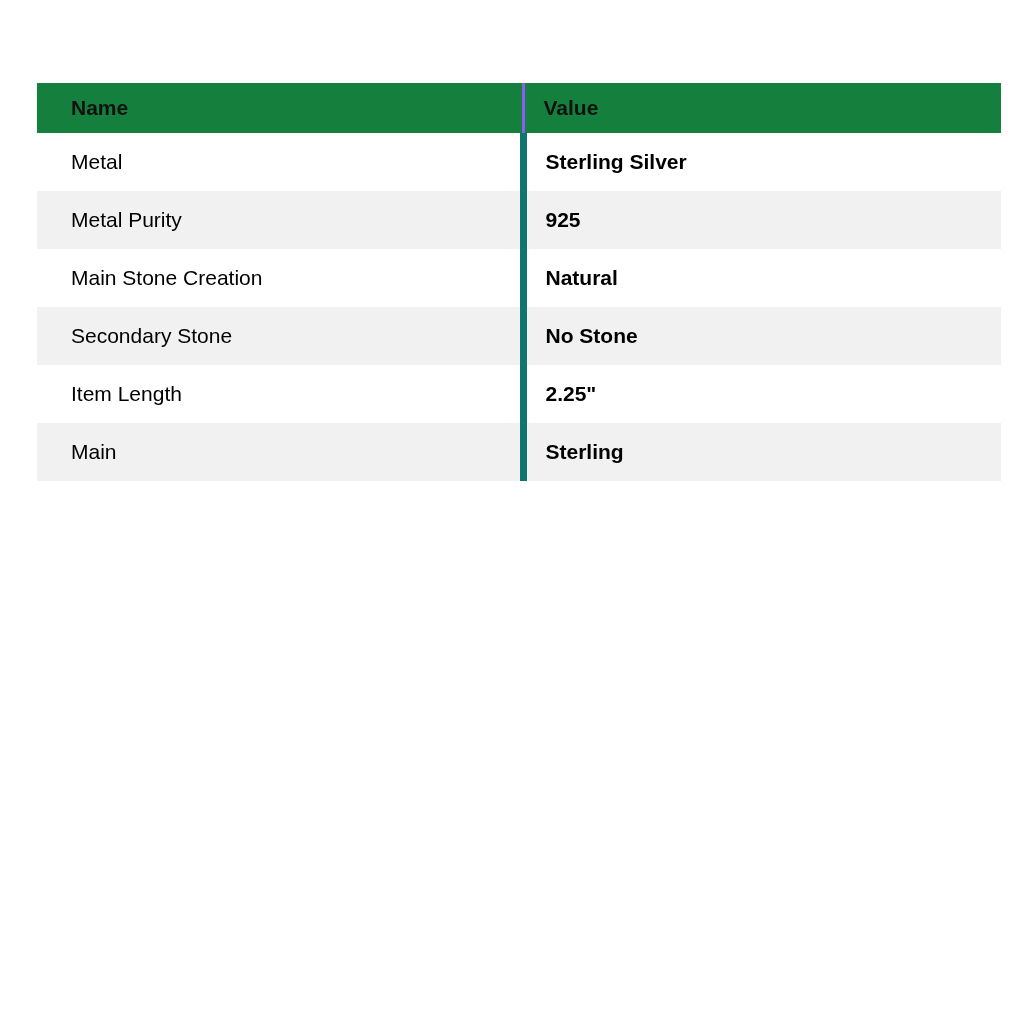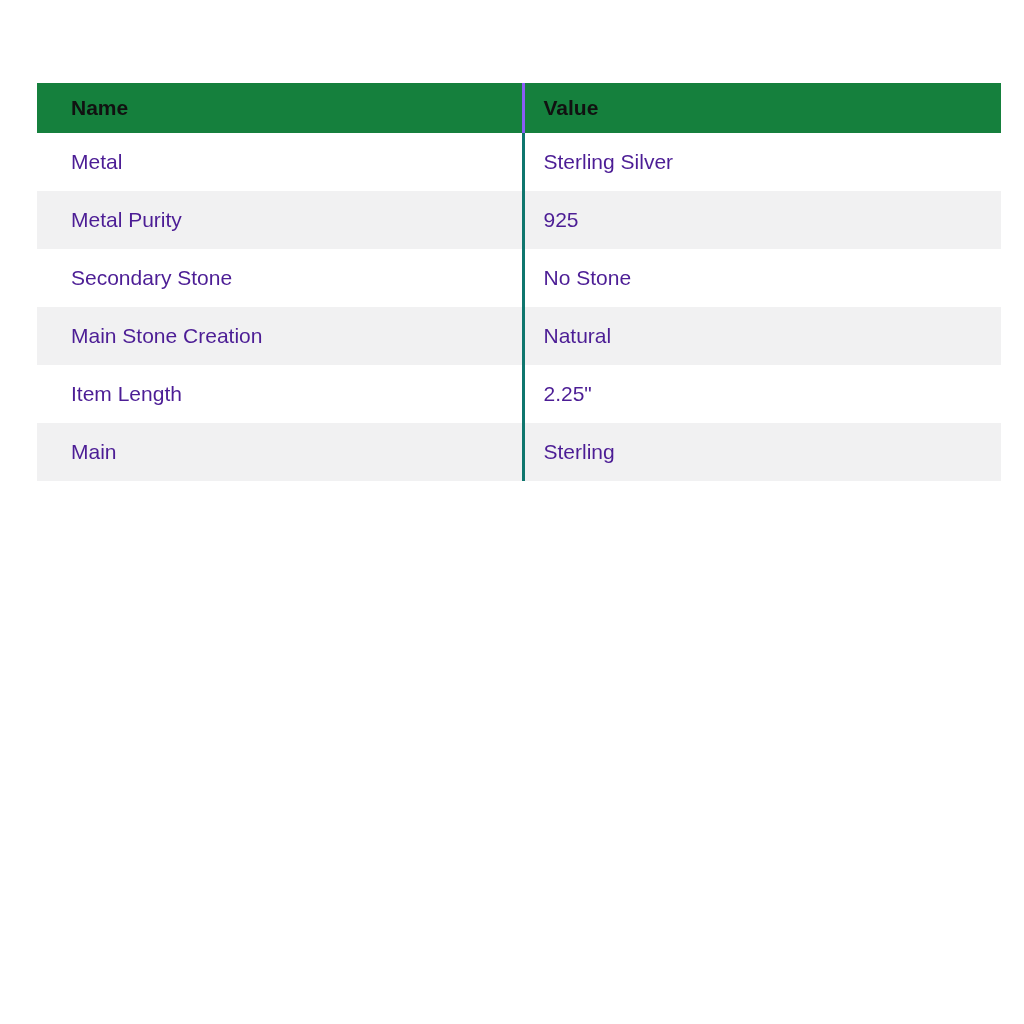--- a/index.html
+++ b/index.html
@@ -41,24 +41,24 @@
   }
   .spec-table thead th.cell-name  { padding-left: 34px; }
   .spec-table thead th.cell-value { padding-left: 19px; border-left: 3px solid #8b5cf6; }
 
   .spec-table tbody td {
     height: 58px;
     font-size: 21px;
     font-weight: 400;
     vertical-align: middle;
     padding: 0;
-    color: #4c1d95;
+    color: #000000;
   }
   .spec-table tbody td.cell-name  { padding-left: 34px; }
-  .spec-table tbody td.cell-value { padding-left: 19px; border-left: 3px solid #0f766e; }
+  .spec-table tbody td.cell-value { padding-left: 19px; border-left: 7px solid #0f766e; font-weight: bold; }
 
   .spec-table tbody tr:nth-child(even) {
     background: #F1F1F2;
   }
   .spec-table tbody tr:nth-child(odd) {
     background: #ffffff;
   }
 </style>
 </head>
 <body>
@@ -78,26 +78,26 @@
     <tbody>
       <tr>
         <td class="cell-name">Metal</td>
         <td class="cell-value">Sterling Silver</td>
       </tr>
       <tr>
         <td class="cell-name">Metal Purity</td>
         <td class="cell-value">925</td>
       </tr>
       <tr>
+        <td class="cell-name">Main Stone Creation</td>
+        <td class="cell-value">Natural</td>
+      </tr>
+      <tr>
         <td class="cell-name">Secondary Stone</td>
         <td class="cell-value">No Stone</td>
-      </tr>
-      <tr>
-        <td class="cell-name">Main Stone Creation</td>
-        <td class="cell-value">Natural</td>
       </tr>
       <tr>
         <td class="cell-name">Item Length</td>
         <td class="cell-value">2.25"</td>
       </tr>
       <tr>
         <td class="cell-name">Main</td>
         <td class="cell-value">Sterling</td>
       </tr>
     </tbody>

